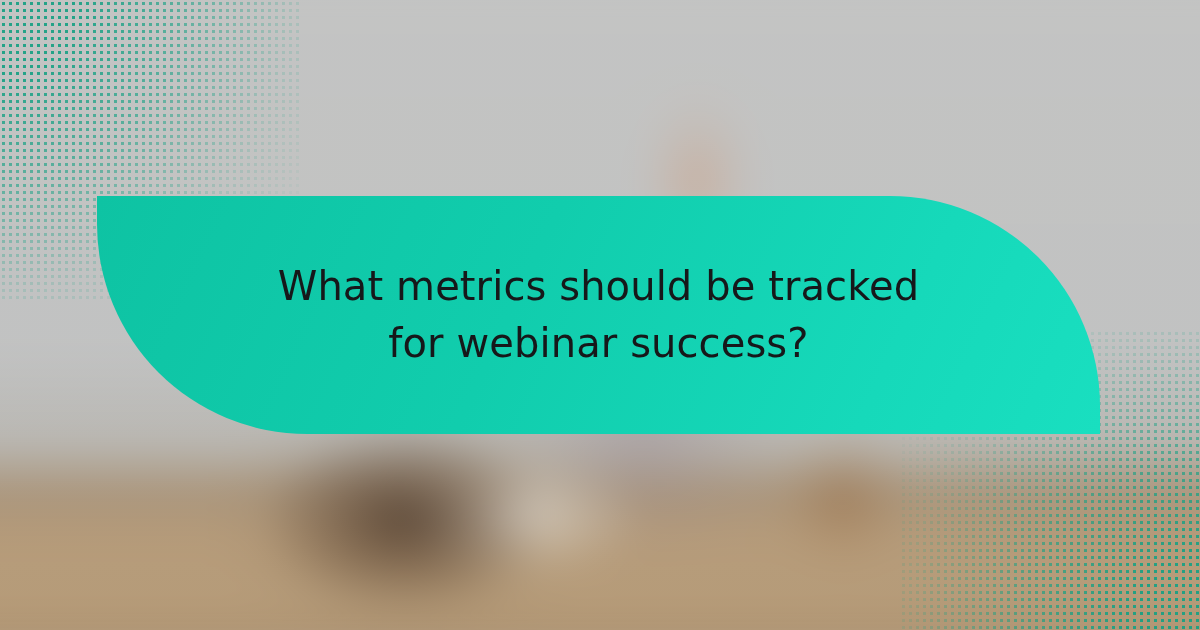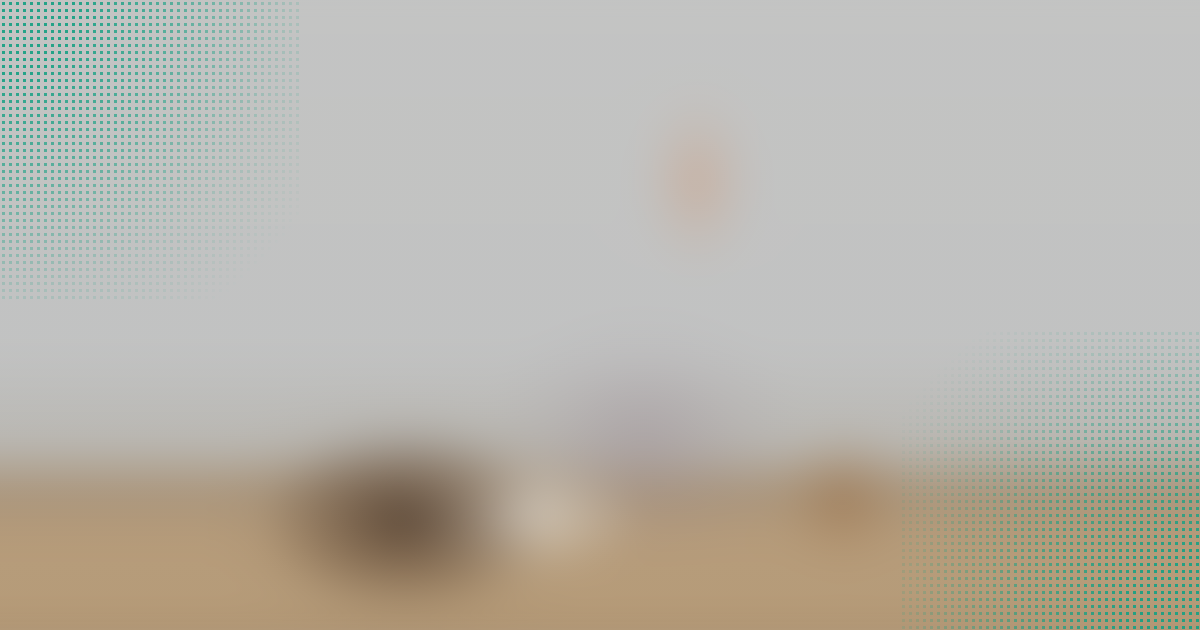--- a/index.html
+++ b/index.html
@@ -115,14 +115,17 @@
 <div class="canvas">
 
   <div class="bg-photo"></div>
 
   <div class="bg-wash"></div>
 
   <div class="dots dots-tl"></div>
 
   <div class="dots dots-br"></div>
 
+  <div class="banner">
+    <h1 class="banner-title">What metrics should be tracked for webinar success?</h1>
+  </div>
 
 </div>
 
 </body></html>

